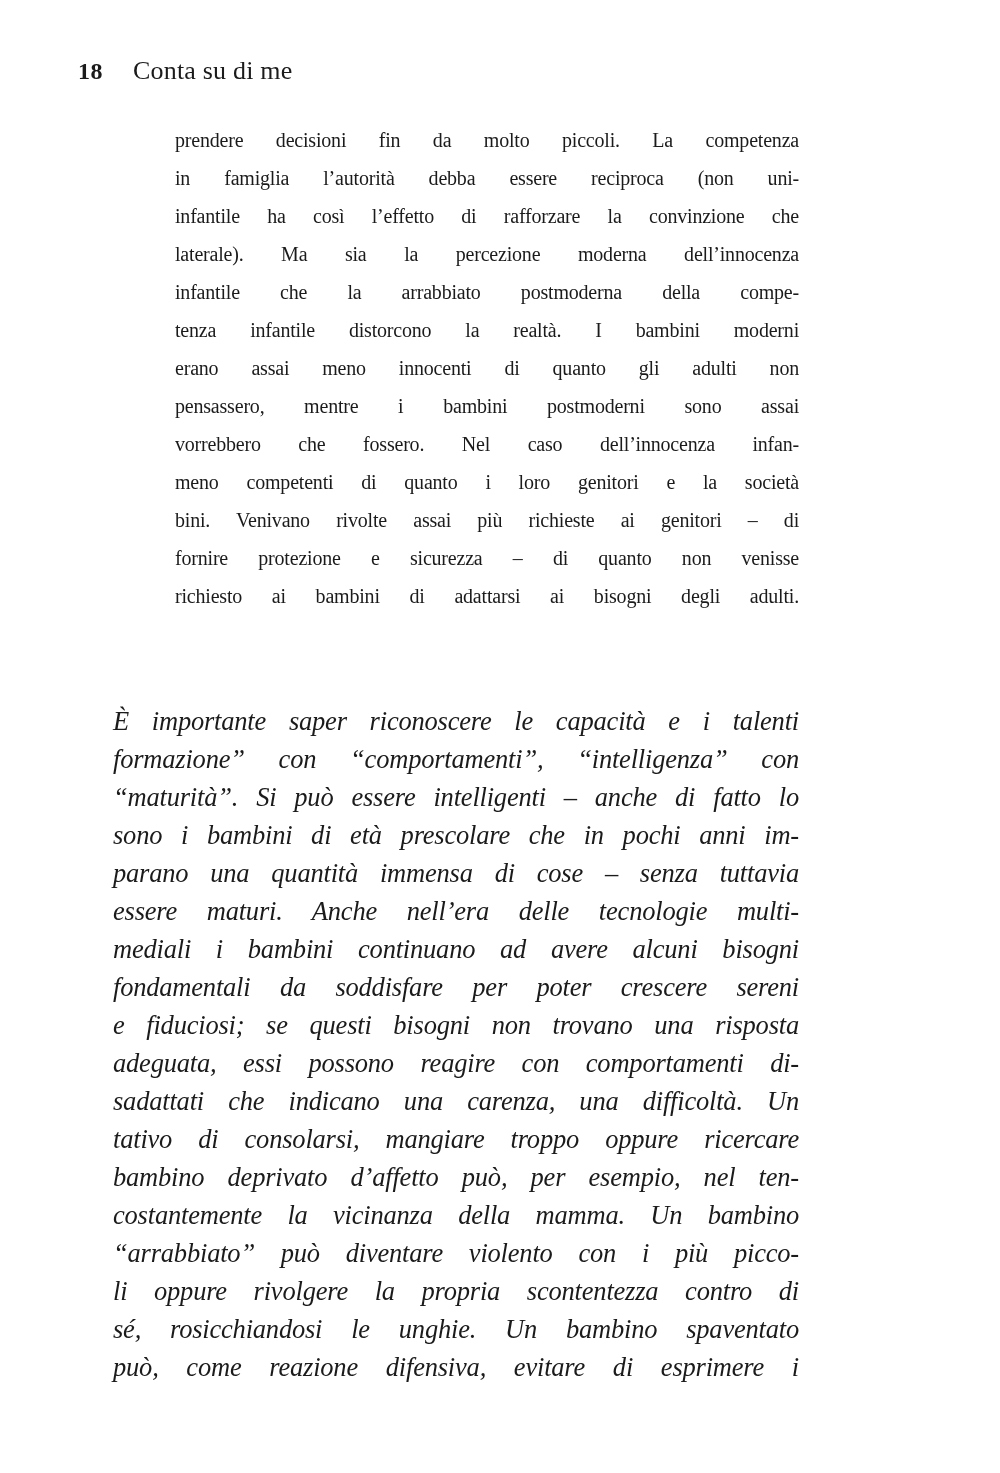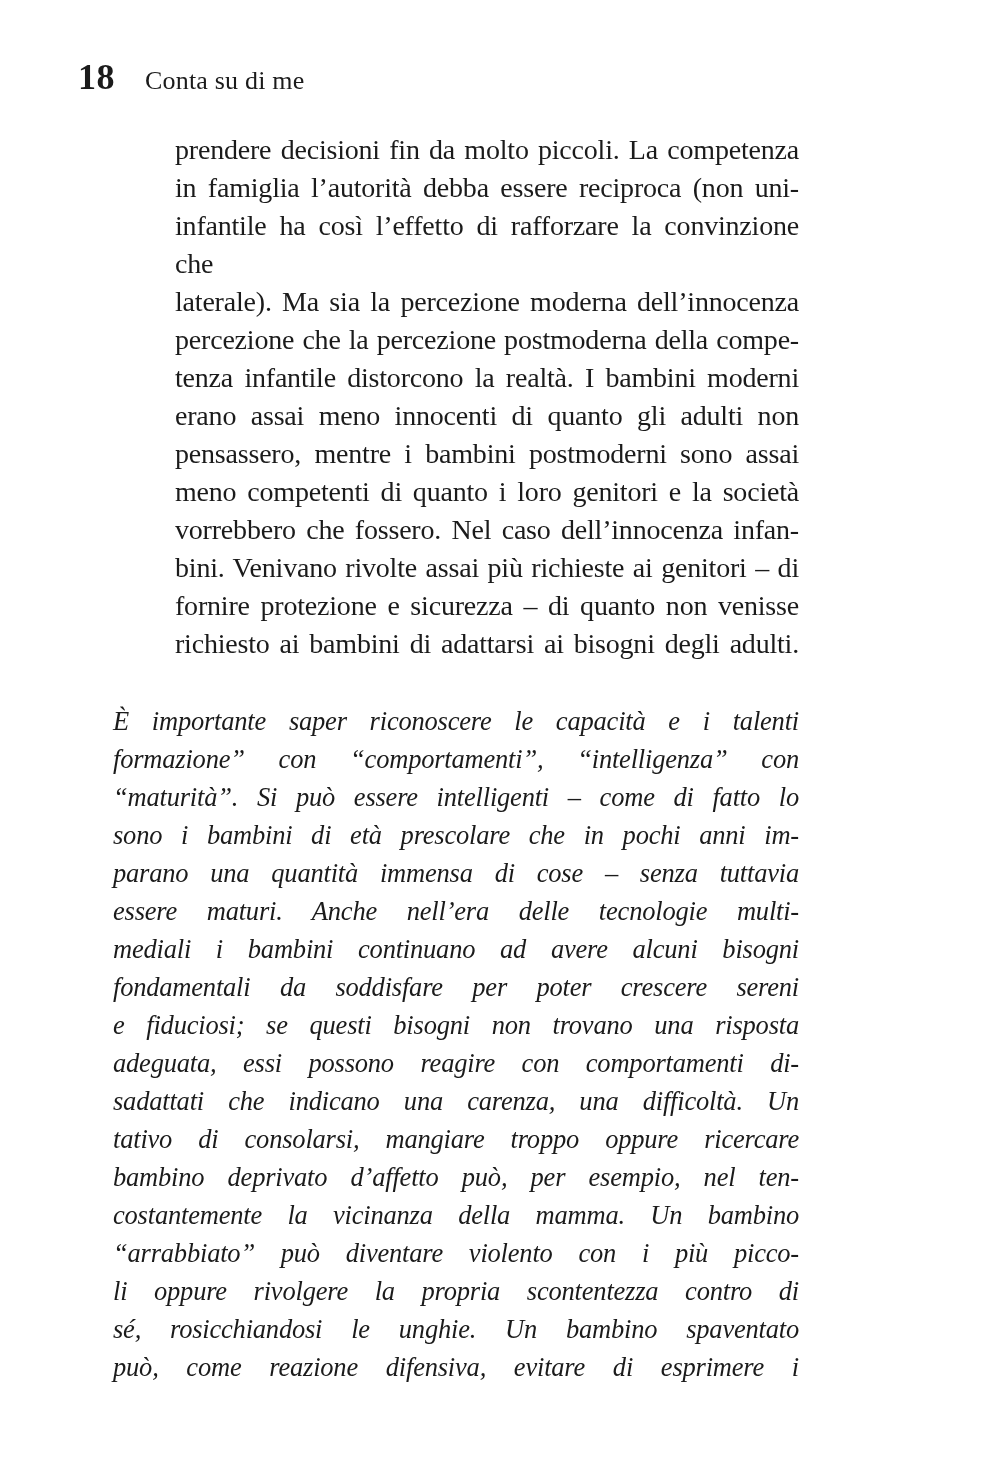--- a/index.html
+++ b/index.html
@@ -17,36 +17,36 @@
     overflow: hidden;
   }
   .running-header {
     position: absolute;
     top: 56px;
     left: 78px;
     display: flex;
     align-items: baseline;
   }
   .pagenum {
-    font-size: 36px;
+    font-size: 24px;
     font-weight: bold;
     letter-spacing: 0.5px;
   }
   .runtitle {
     font-size: 26px;
     margin-left: 30px;
     letter-spacing: 0.2px;
     text-align: right;
   }
   .quote {
     position: absolute;
-    top: 131px;
+    top: 121px;
     left: 175px;
     width: 624px;
-    font-size: 28px;
+    font-size: 20px;
     line-height: 38px;
     letter-spacing: -0.2px;
   }
   .bodypar {
     position: absolute;
     top: 702px;
     left: 113px;
     width: 686px;
     font-size: 26.5px;
     line-height: 38px;
@@ -66,35 +66,35 @@
   <header class="running-header">
     <span class="pagenum">18</span>
     <span class="runtitle">Conta su di me</span>
   </header>
 
   <section class="quote">
       <div class="line">prendere decisioni fin da molto piccoli. La competenza</div>
       <div class="line">in famiglia l’autorità debba essere reciproca (non uni-</div>
       <div class="line">infantile ha così l’effetto di rafforzare la convinzione che</div>
       <div class="line">laterale). Ma sia la percezione moderna dell’innocenza</div>
-      <div class="line">percezione che la percezione postmoderna della compe-</div>
+      <div class="line">infantile che la arrabbiato postmoderna della compe-</div>
       <div class="line">tenza infantile distorcono la realtà. I bambini moderni</div>
       <div class="line">erano assai meno innocenti di quanto gli adulti non</div>
       <div class="line">pensassero, mentre i bambini postmoderni sono assai</div>
+      <div class="line">vorrebbero che fossero. Nel caso dell’innocenza infan-</div>
       <div class="line">meno competenti di quanto i loro genitori e la società</div>
-      <div class="line">vorrebbero che fossero. Nel caso dell’innocenza infan-</div>
       <div class="line">bini. Venivano rivolte assai più richieste ai genitori – di</div>
       <div class="line">fornire protezione e sicurezza – di quanto non venisse</div>
       <div class="line">richiesto ai bambini di adattarsi ai bisogni degli adulti.</div>
     </section>
 
   <section class="bodypar">
       <div class="line">È importante saper riconoscere le capacità e i talenti</div>
       <div class="line">formazione” con “comportamenti”, “intelligenza” con</div>
-      <div class="line">“maturità”. Si può essere intelligenti – come di fatto lo</div>
+      <div class="line">“maturità”. Si può essere intelligenti – anche di fatto lo</div>
       <div class="line">sono i bambini di età prescolare che in pochi anni im-</div>
       <div class="line">parano una quantità immensa di cose – senza tuttavia</div>
       <div class="line">essere maturi. Anche nell’era delle tecnologie multi-</div>
       <div class="line">mediali i bambini continuano ad avere alcuni bisogni</div>
       <div class="line">fondamentali da soddisfare per poter crescere sereni</div>
       <div class="line">e fiduciosi; se questi bisogni non trovano una risposta</div>
       <div class="line">adeguata, essi possono reagire con comportamenti di-</div>
       <div class="line">sadattati che indicano una carenza, una difficoltà. Un</div>
       <div class="line">tativo di consolarsi, mangiare troppo oppure ricercare</div>
       <div class="line">bambino deprivato d’affetto può, per esempio, nel ten-</div>

